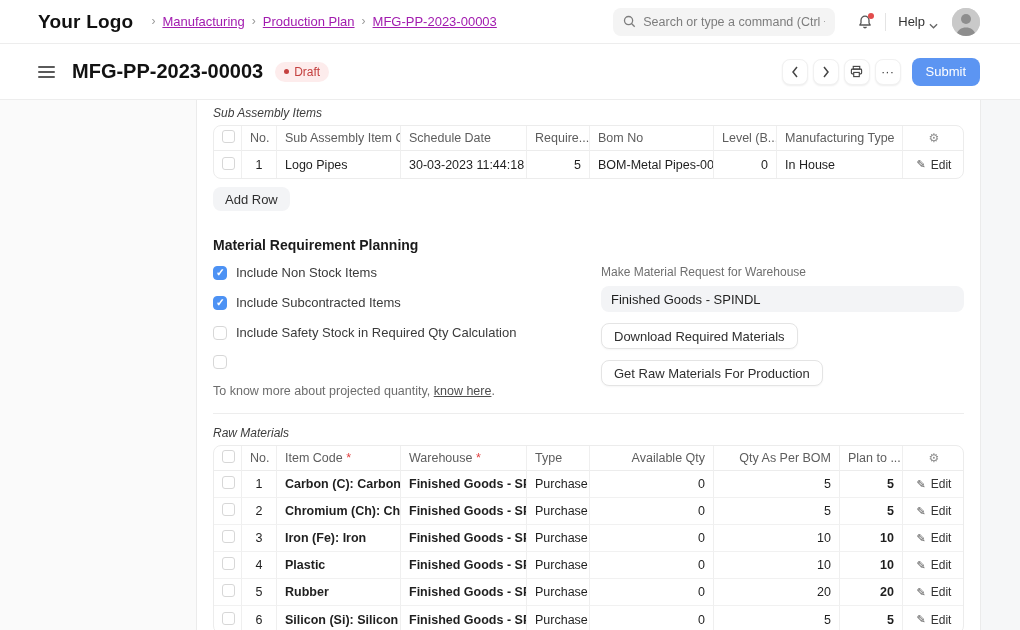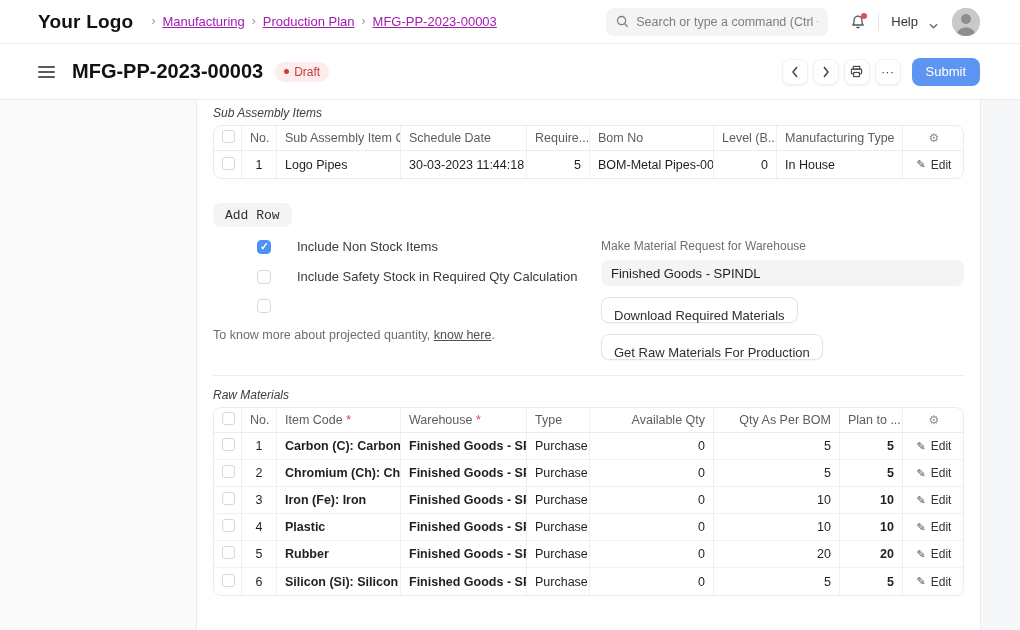--- a/index.html
+++ b/index.html
@@ -16,21 +16,21 @@
   .searchbox { margin-left:auto; width:222px; height:28px; background:#f4f4f4;
                border-radius:8px; display:flex; align-items:center; gap:7px;
                padding:0 10px; }
   .searchbox input { border:none; background:transparent; outline:none; flex:1;
                font-size:12.5px; color:#555; font-family:"Liberation Sans",sans-serif; }
   .searchbox input::placeholder { color:#7d7d7d; }
   .bell-wrap { position:relative; margin-left:22px; cursor:pointer; display:flex; }
   .bell-dot { position:absolute; top:-1px; right:-1px; width:6px; height:6px;
               border-radius:50%; background:#e24c4c; }
   .vdiv { width:1px; height:18px; background:#e4e4e4; margin:0 12px; }
-  .help { display:flex; align-items:flex-end; gap:11px; font-size:13px; color:#333;
+  .help { display:flex; align-items:flex-end; gap:4px; font-size:13px; color:#333;
           cursor:pointer; }
   .avatar { width:28px; height:28px; border-radius:50%; margin-left:14px;
             background:#cfcfcf; overflow:hidden; cursor:pointer; }
 
   
   .doc-header { height:56px; display:flex; align-items:center;
                 padding:0 40px 0 38px; border-bottom:1px solid #ededed; }
   .burger { display:flex; flex-direction:column; gap:3px; width:17px; cursor:pointer; }
   .burger span { height:2px; border-radius:1px; background:#5a5a5a; }
   .doc-title { font-size:20px; font-weight:700; color:#121212; margin-left:17px; }
@@ -70,43 +70,43 @@
   tr.data-row:last-child td { border-bottom:none; }
   th:last-child, td:last-child { border-right:none; }
   .c { text-align:center; } .r { text-align:right; } .b { font-weight:700; }
   .cb { width:13px; height:13px; border:1px solid #d7d7d7; border-radius:3px;
         background:#fff; display:inline-block; cursor:pointer; }
   .gear { color:#8f8f8f; font-size:12px; text-align:center; cursor:pointer; }
   .edit-btn { display:inline-flex; align-items:center; gap:5px; font-size:12px;
         color:#333; cursor:pointer; background:none; border:none;
         font-family:"Liberation Sans",sans-serif; }
   .edit-btn .pencil { font-size:11px; color:#555; }
-  .add-row { margin-top:24px; height:24px; padding:0 12px; border:none;
+  .add-row { margin-top:8px; height:24px; padding:0 12px; border:none;
         border-radius:8px; background:#f3f4f6; color:#2f2f2f; font-size:13px;
-        font-family:Liberation Mono, monospace; cursor:pointer; }
+        font-family:Liberation Sans, sans-serif; cursor:pointer; }
 
   
   .mrp-heading { margin-top:26px; font-size:14px; font-weight:700; color:#1b1b1b; }
   .mrp-cols { display:flex; margin-top:12px; }
   .mrp-left { flex:0 0 372px; margin-right:16px; }
-  .check-row { display:flex; align-items:center; gap:26px; margin-bottom:15px;
-               cursor:pointer;margin-left:44px; }
+  .check-row { display:flex; align-items:center; gap:9px; margin-bottom:15px;
+               cursor:pointer; }
   .check-row .cb { width:14px; height:14px; border-radius:4px; position:relative; }
   .cb.checked { background:#4d92f4; border-color:#4d92f4; }
   .cb.checked::after { content:"✓"; position:absolute; left:2px; top:-1px;
                color:#fff; font-size:10.5px; font-weight:700; }
   .check-label { font-size:13px; color:#3a3a3a; }
   .note { font-size:12.5px; color:#6d6d6d; margin-top:2px; }
   .note a { color:#4f4f4f; text-decoration:underline; cursor:pointer; }
   .mrp-right { flex:1; }
   .field-label { font-size:12px; color:#6f6f6f; }
   .field-input { margin-top:7px; width:363px; height:26px; background:#f3f4f6;
         border:none; border-radius:8px; padding:0 10px; font-size:13px;
         color:#1f1f1f; font-family:"Liberation Sans",sans-serif; outline:none; }
-  .ghost-btn { display:block; margin-top:11px; height:26px; padding:10px 12px;
+  .ghost-btn { display:block; margin-top:11px; height:26px; padding:4px 12px;
         background:#fff; border:1px solid #e4e4e4; border-radius:8px;
         box-shadow:0 1px 2px rgba(0,0,0,.04); font-size:13px; color:#2f2f2f;
         font-family:"Liberation Sans",sans-serif; cursor:pointer; }
 
   .divider { border-top:1px solid #ededed; margin-top:15px; }
   .raw-label { margin-top:12px; }
 </style>
 </head>
 <body>
 
@@ -235,25 +235,30 @@
                   <span class="pencil">✎</span>
                   <span>Edit</span>
                 </button></td>
         </tr>
       </tbody>
         </table>
     </div>
     <button class="add-row">Add Row</button>
 
     
+    <div class="mrp-heading">Material Requirement Planning</div>
     <div class="mrp-cols">
       <div class="mrp-left">
         <div class="check-row">
           <span class="cb checked"></span>
           <span class="check-label">Include Non Stock Items</span>
+        </div>
+        <div class="check-row">
+          <span class="cb checked"></span>
+          <span class="check-label">Include Subcontracted Items</span>
         </div>
         <div class="check-row">
           <span class="cb"></span>
           <span class="check-label">Include Safety Stock in Required Qty Calculation</span>
         </div>
         <div class="check-row">
           <span class="cb"></span>
         </div>
         <div class="note"><span>To know more about projected quantity, </span><a>know here</a><span>.</span></div>
       </div>

